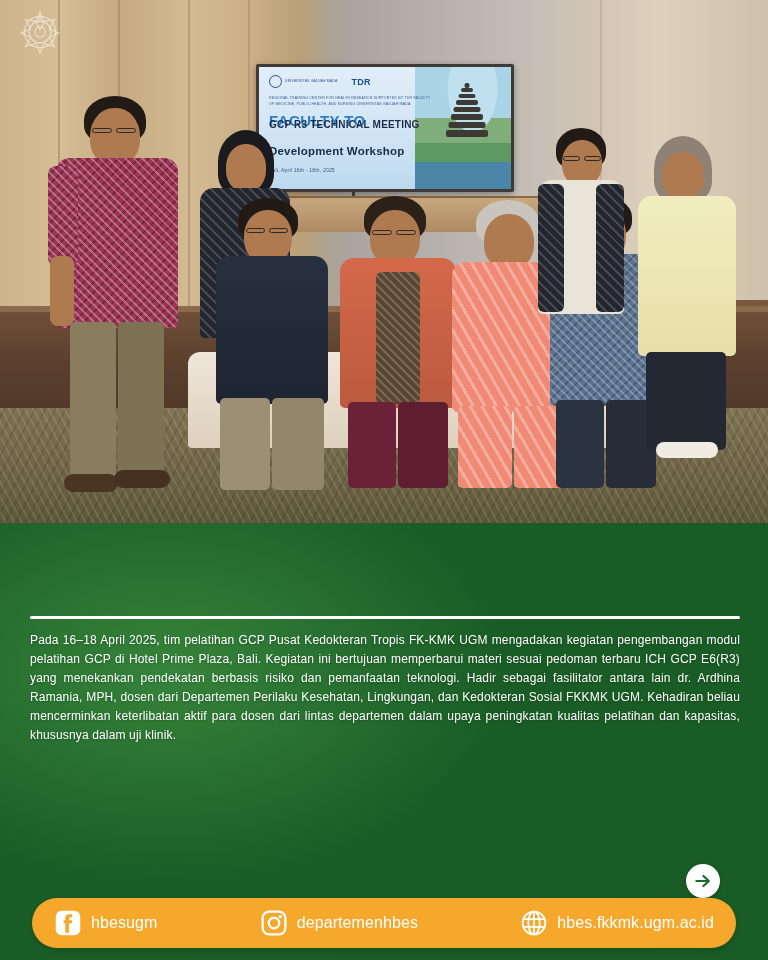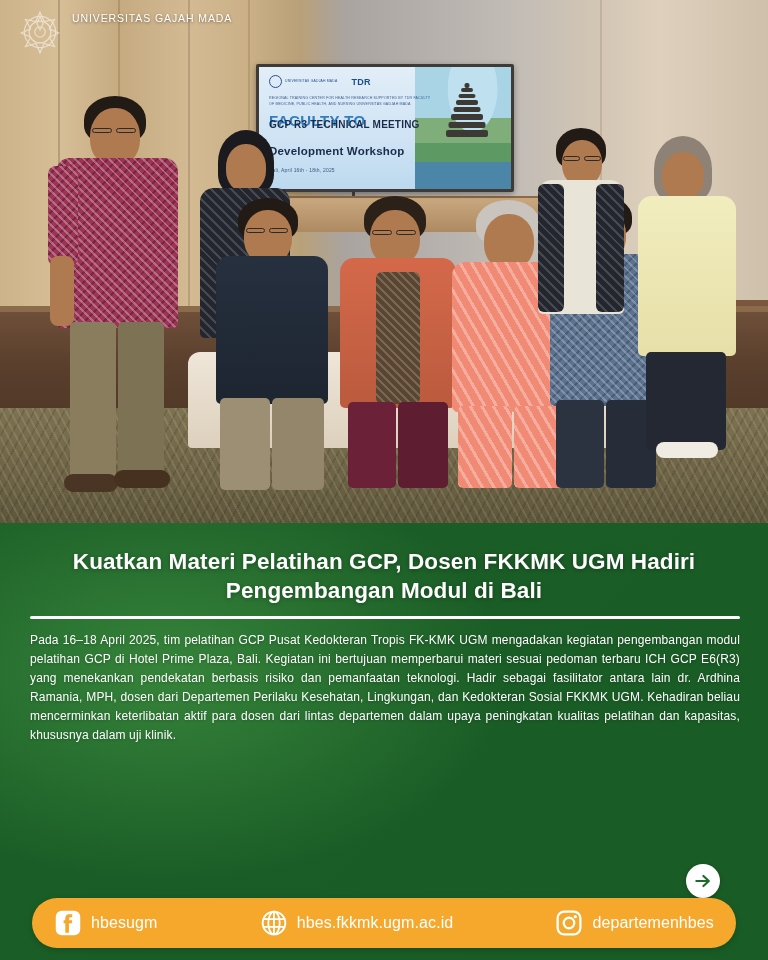--- a/index.html
+++ b/index.html
@@ -389,62 +389,60 @@
     <svg class="ugm-logo" viewBox="0 0 100 100">
       <g fill="none" stroke="#ffffff" stroke-width="2.2">
         <circle cx="50" cy="50" r="30"></circle>
         <circle cx="50" cy="50" r="21"></circle>
         <circle cx="50" cy="50" r="10"></circle>
         <path d="M50 12 L58 30 L78 26 L68 44 L86 52 L68 60 L78 78 L58 72 L50 90 L42 72 L22 78 L32 60 L14 52 L32 44 L22 26 L42 30 Z"></path>
         <path d="M50 20 L56 34 L50 46 L44 34 Z"></path>
       </g>
     </svg>
     <div class="header-lines">
-      <div class="hl1">UNIVERSITAS GAJAH MADA</div>
     </div>
   </div>
 
   <div class="green-panel">
     <div class="green-tint"></div>
-    <div class="headline">Kuatkan Materi Pelatihan GCP, Dosen FKKMK UGM Hadiri Pengembangan Modul di Bali</div>
     <div class="divider"></div>
     <div class="body-text">Pada 16–18 April 2025, tim pelatihan GCP Pusat Kedokteran Tropis FK-KMK UGM mengadakan kegiatan pengembangan modul pelatihan GCP di Hotel Prime Plaza, Bali. Kegiatan ini bertujuan memperbarui materi sesuai pedoman terbaru ICH GCP E6(R3) yang menekankan pendekatan berbasis risiko dan pemanfaatan teknologi. Hadir sebagai fasilitator antara lain dr. Ardhina Ramania, MPH, dosen dari Departemen Perilaku Kesehatan, Lingkungan, dan Kedokteran Sosial FKKMK UGM. Kehadiran beliau mencerminkan keterlibatan aktif para dosen dari lintas departemen dalam upaya peningkatan kualitas pelatihan dan kapasitas, khususnya dalam uji klinik.</div>
   </div>
 
   <div class="arrow-btn">
     <svg width="20" height="20" viewBox="0 0 24 24">
       <path d="M4 12 H18 M12.5 6 L19 12 L12.5 18" fill="none" stroke="#1d6b2a" stroke-width="2.6" stroke-linecap="round" stroke-linejoin="round"></path>
     </svg>
   </div>
 
   <div class="footer">
 
     <div class="contact">
       <svg class="ic" viewBox="0 0 32 32">
         <rect x="2" y="2" width="28" height="28" rx="7" fill="#ffffff"></rect>
         <path d="M19.6 16.4h-2.5V27h-4.2V16.4h-1.9v-3.6h1.9v-2.2c0-1.8.9-4.6 4.6-4.6h3.3v3.5h-2.4c-.4 0-1 .2-1 1.1v2.2h3.4l-.4 3.6z" fill="#f5a82b"></path>
       </svg>
       <span class="contact-label">hbesugm</span>
+    </div>
+
+    <div class="contact">
+      <svg class="ic" viewBox="0 0 32 32">
+        <rect x="3" y="3" width="26" height="26" rx="7.5" fill="none" stroke="#ffffff" stroke-width="2.6"></rect>
+        <circle cx="16" cy="16" r="6" fill="none" stroke="#ffffff" stroke-width="2.6"></circle>
+        <circle cx="23.2" cy="8.8" r="1.9" fill="#ffffff"></circle>
+      </svg>
+      <span class="contact-label">departemenhbes</span>
     </div>
 
     <div class="contact">
       <svg class="ic" viewBox="0 0 32 32">
         <g fill="none" stroke="#ffffff" stroke-width="2.1">
           <circle cx="16" cy="16" r="13"></circle>
           <ellipse cx="16" cy="16" rx="6.5" ry="13"></ellipse>
           <path d="M3.6 11.5h24.8M3.6 20.5h24.8M16 3v26"></path>
         </g>
       </svg>
       <span class="contact-label">hbes.fkkmk.ugm.ac.id</span>
     </div>
 
-    <div class="contact">
-      <svg class="ic" viewBox="0 0 32 32">
-        <rect x="3" y="3" width="26" height="26" rx="7.5" fill="none" stroke="#ffffff" stroke-width="2.6"></rect>
-        <circle cx="16" cy="16" r="6" fill="none" stroke="#ffffff" stroke-width="2.6"></circle>
-        <circle cx="23.2" cy="8.8" r="1.9" fill="#ffffff"></circle>
-      </svg>
-      <span class="contact-label">departemenhbes</span>
-    </div>
-
 
   </div>
 </div>
 
 </body></html>

